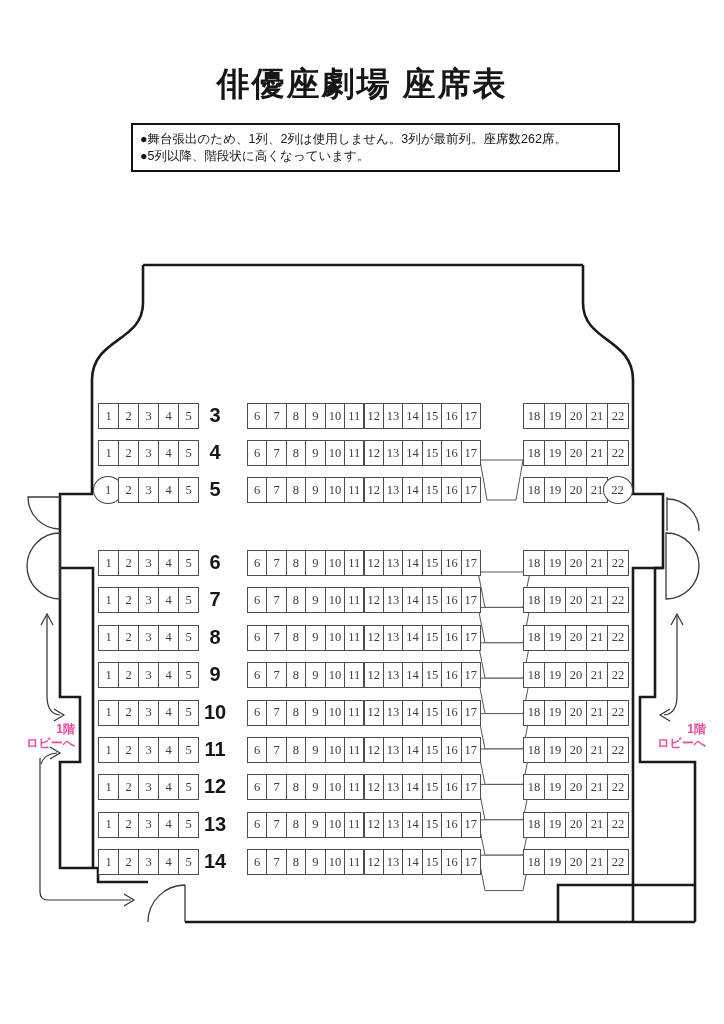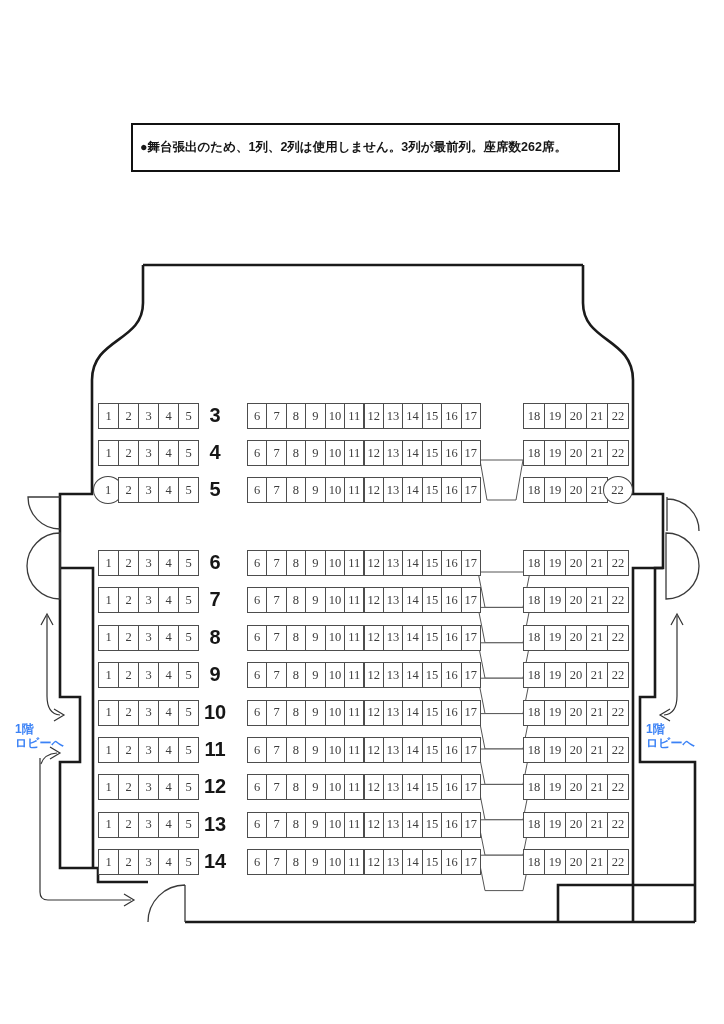--- a/index.html
+++ b/index.html
@@ -9,21 +9,21 @@
   }
   #title{
     position:absolute;left:0;top:62px;width:724px;text-align:center;
     font-size:33px;font-weight:600;letter-spacing:2px;color:#161616;
   }
   #notebox{
     position:absolute;left:131px;top:123px;width:489px;height:49px;
     border:2px solid #111;background:#fff;box-sizing:border-box;
     display:flex;flex-direction:column;justify-content:center;padding-left:7px;
   }
-  .noteline{font-size:12.5px;font-weight:700;color:#161616;line-height:17px;white-space:nowrap;}
+  .noteline{font-size:12.5px;font-weight:400;color:#161616;line-height:17px;white-space:nowrap;}
   #stage-label{
     position:absolute;left:262px;top:190px;width:200px;text-align:center;
     font-size:15px;font-weight:600;color:#222;letter-spacing:3px;
   }
   #plan-svg{position:absolute;left:0;top:0;}
   .seat{
     position:absolute;box-sizing:border-box;border:1px solid #4d4d4d;background:#fff;
     font-family:"Liberation Serif", serif;font-size:12.5px;color:#3c3c3c;
     display:flex;align-items:center;justify-content:center;
   }
@@ -32,32 +32,34 @@
     border-radius:50%;
     font-family:"Liberation Serif", serif;font-size:12.5px;color:#3c3c3c;
     display:flex;align-items:center;justify-content:center;
   }
   .row-label{
     position:absolute;box-sizing:border-box;text-align:center;
     font-size:20px;font-weight:600;color:#161616;
     font-family:"Liberation Sans", sans-serif;
   }
   .lobby-label{
-    position:absolute;width:60px;text-align:left;
-    font-size:12px;font-weight:600;color:#3b82f6;line-height:14px;white-space:nowrap;
+    position:absolute;width:60px;text-align:right;
+    font-size:12px;font-weight:600;color:#ec4899;line-height:14px;white-space:nowrap;
   }
 </style>
 </head>
 <body>
 
 <div id="page">
 
+  <div id="title">俳優座劇場 座席表</div>
 
   <div id="notebox">
     <div class="noteline">●舞台張出のため、1列、2列は使用しません。3列が最前列。座席数262席。</div>
+    <div class="noteline">●5列以降、階段状に高くなっています。</div>
   </div>
 
 
   <svg id="plan-svg" width="724" height="1024" viewBox="0 0 724 1024">
 
     <g stroke="#1a1a1a" stroke-width="2.6" fill="none" stroke-linecap="butt" stroke-linejoin="miter">
       <path d="M143,265 H583"></path>
       <path d="M143,265 V303 C143,342 92,338 92,380 V494 H60 V697 H80 V762 H60 V868 H98 V882 H148"></path>
       <path d="M583,265 V303 C583,342 633,338 633,380 V494 H663 V568 H655 V697 H640 V762 H695 V922"></path>
       <path d="M185,922 H695"></path>

